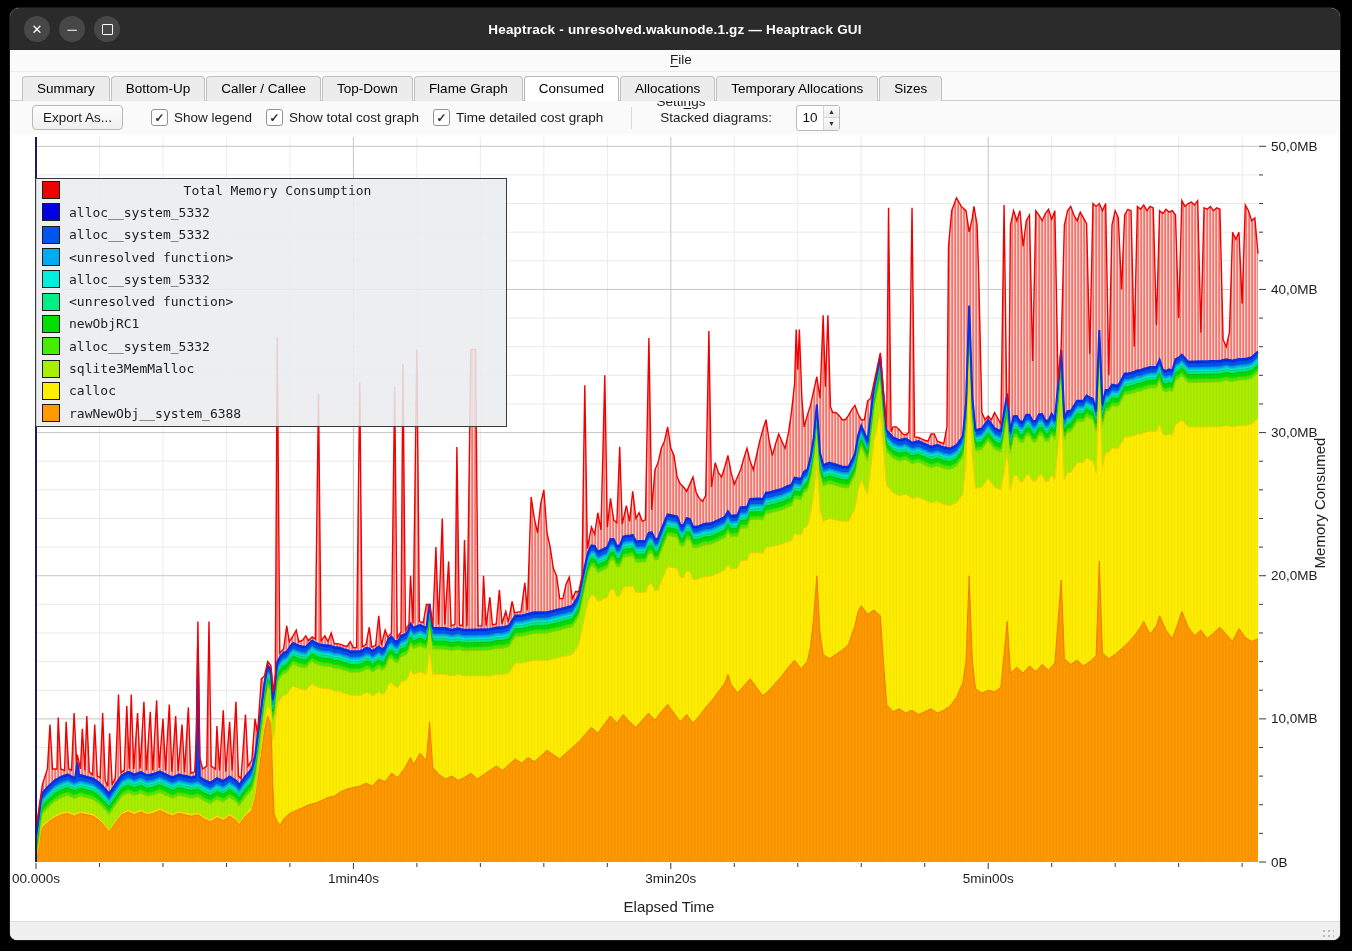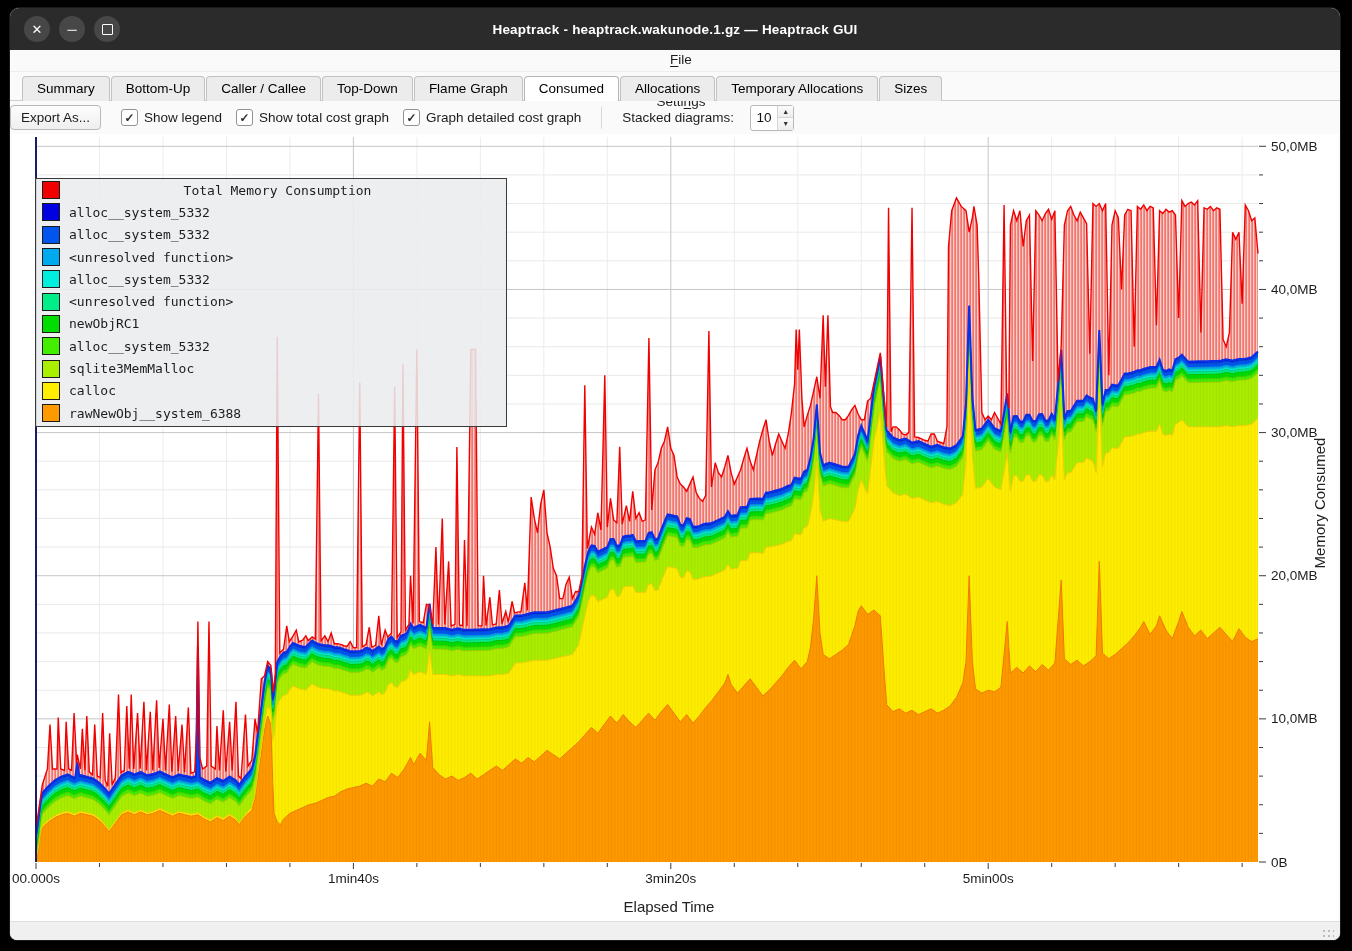--- a/index.html
+++ b/index.html
@@ -19,21 +19,21 @@
            border-bottom:1px solid #ededed;flex-direction:column;}
   .menuitem{font-size:13.5px;color:#1c1c1c;padding:2px 10px;border-radius:3px;}
   .menuitem u{text-decoration:underline;text-underline-offset:2px;}
   
   .tabbar{height:28px;display:flex;align-items:flex-end;padding-left:12px;background:#fafafa;
           border-bottom:1px solid #cfcfcf;position:relative;}
   .tab{font-size:13.5px;color:#000000;background:#ececec;border:1px solid #c2c2c2;border-bottom:none;
        padding:4px 14px 5px 14px;border-radius:4px 4px 0 0;margin-right:1px;position:relative;top:1px;}
   .tab.active{background:#ffffff;z-index:2;border-color:#b5b5b5;}
   
-  .toolbar{height:33px;background:#fafafa;display:flex;align-items:center;padding-left:0;gap:16px;}
+  .toolbar{height:33px;background:#fafafa;display:flex;align-items:center;padding-left:22px;gap:24px;}
   .btn{font-size:13.5px;color:#1c1c1c;background:linear-gradient(#fdfdfd,#efefef);
        border:1px solid #b9b9b9;border-radius:4px;padding:4px 10px;}
   .chk{display:flex;align-items:center;gap:6px;font-size:13.5px;color:#1c1c1c;margin-left:4px;}
   .chk .box{width:15px;height:15px;background:#fff;border:1px solid #939393;border-radius:3px;
             display:flex;align-items:center;justify-content:center;font-size:12px;color:#2b2b2b;
             font-weight:bold;line-height:1;}
   .vsep{width:1px;height:22px;background:#d8d8d8;margin:0 4px;}
   .spin{display:flex;align-items:stretch;border:1px solid #b9b9b9;border-radius:3px;background:#fff;height:24px;}
   .spin .val{width:26px;display:flex;align-items:center;justify-content:center;font-size:13.5px;color:#111;}
   .spin .arrows{display:flex;flex-direction:column;border-left:1px solid #d5d5d5;}
@@ -64,21 +64,21 @@
   <div class="window">
 
     <div class="titlebar">
       <div class="winbtns">
           <div class="wbtn">✕</div>
           <div class="wbtn">─</div>
           <div class="wbtn">
             <span class="sq"></span>
           </div>
         </div>
-      <div class="titletext">Heaptrack - heaptrack.wakunode.1.gz — Heaptrack GUI</div>
+      <div class="titletext">Heaptrack - unresolved.wakunode.1.gz — Heaptrack GUI</div>
     </div>
 
     <div class="menubar">
         <div class="menuitem"><u>F</u>ile</div>
         <div class="menuitem">Filter</div>
         <div class="menuitem">Setti<u>n</u>gs</div>
       </div>
 
     <div class="tabbar">
         <div class="tab">Summary</div>
@@ -98,21 +98,21 @@
           <label class="chk">
             <span class="box">✓</span>
             <span>Show legend</span>
           </label>
           <label class="chk">
             <span class="box">✓</span>
             <span>Show total cost graph</span>
           </label>
           <label class="chk">
             <span class="box">✓</span>
-            <span>Graph detailed cost graph</span>
+            <span>Time detailed cost graph</span>
           </label>
         </span>
       <span class="vsep"></span>
       <span style="font-size:13.5px;color:#1c1c1c;">Stacked diagrams:</span>
       <span class="spin">
         <span class="val">10</span>
         <span class="arrows">
           <div>▲</div>
           <div>▼</div>
         </span>

